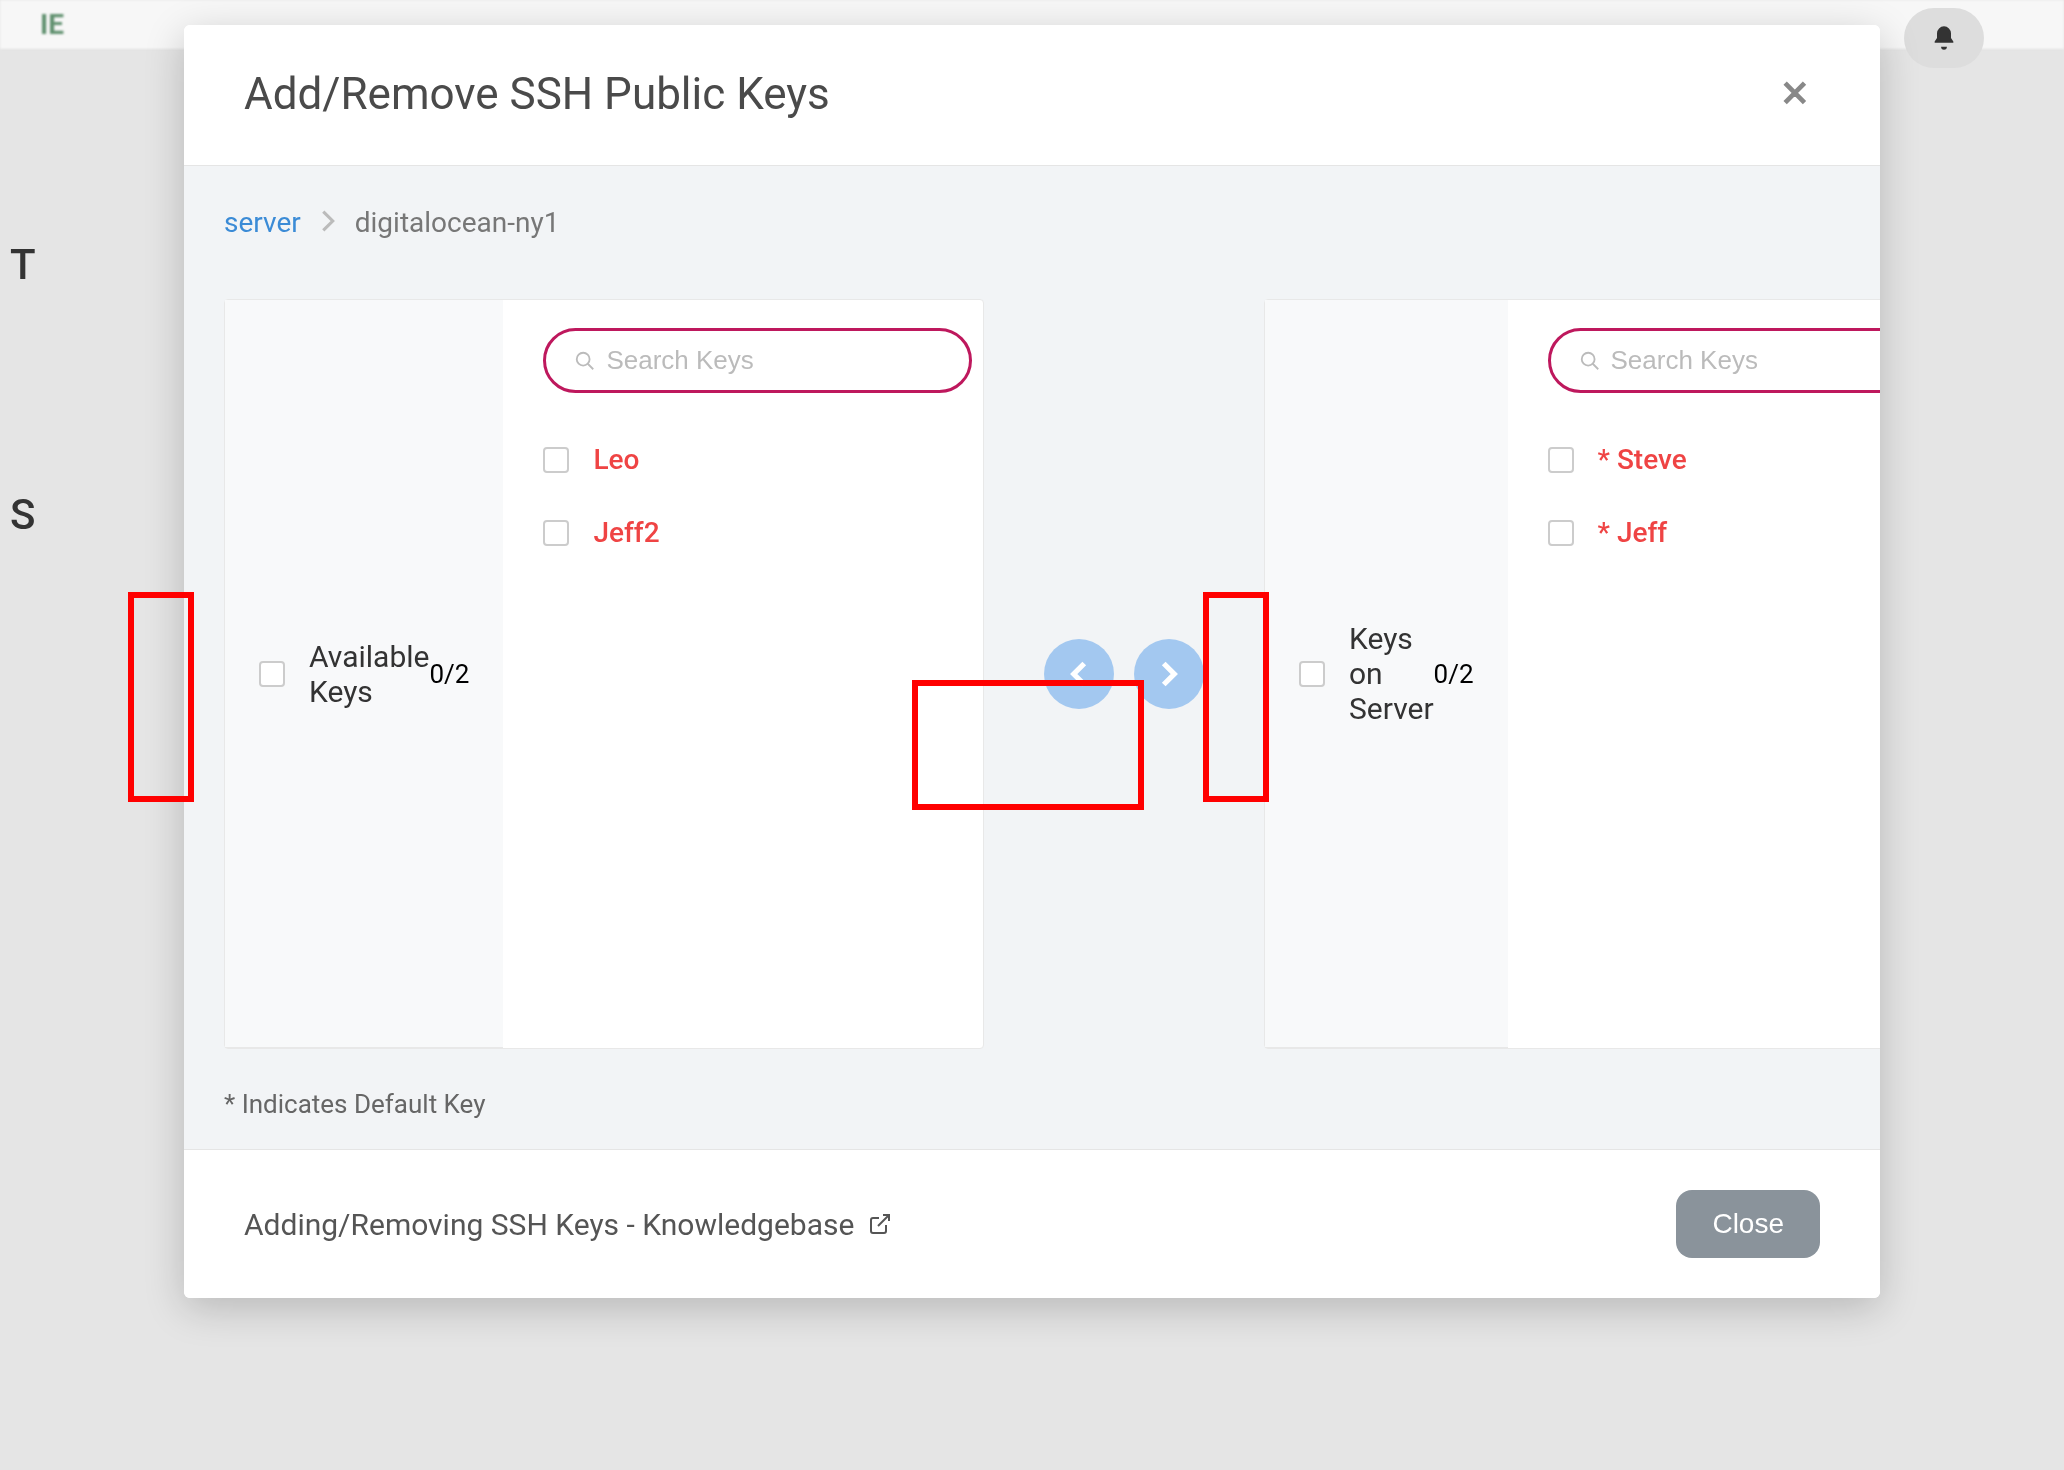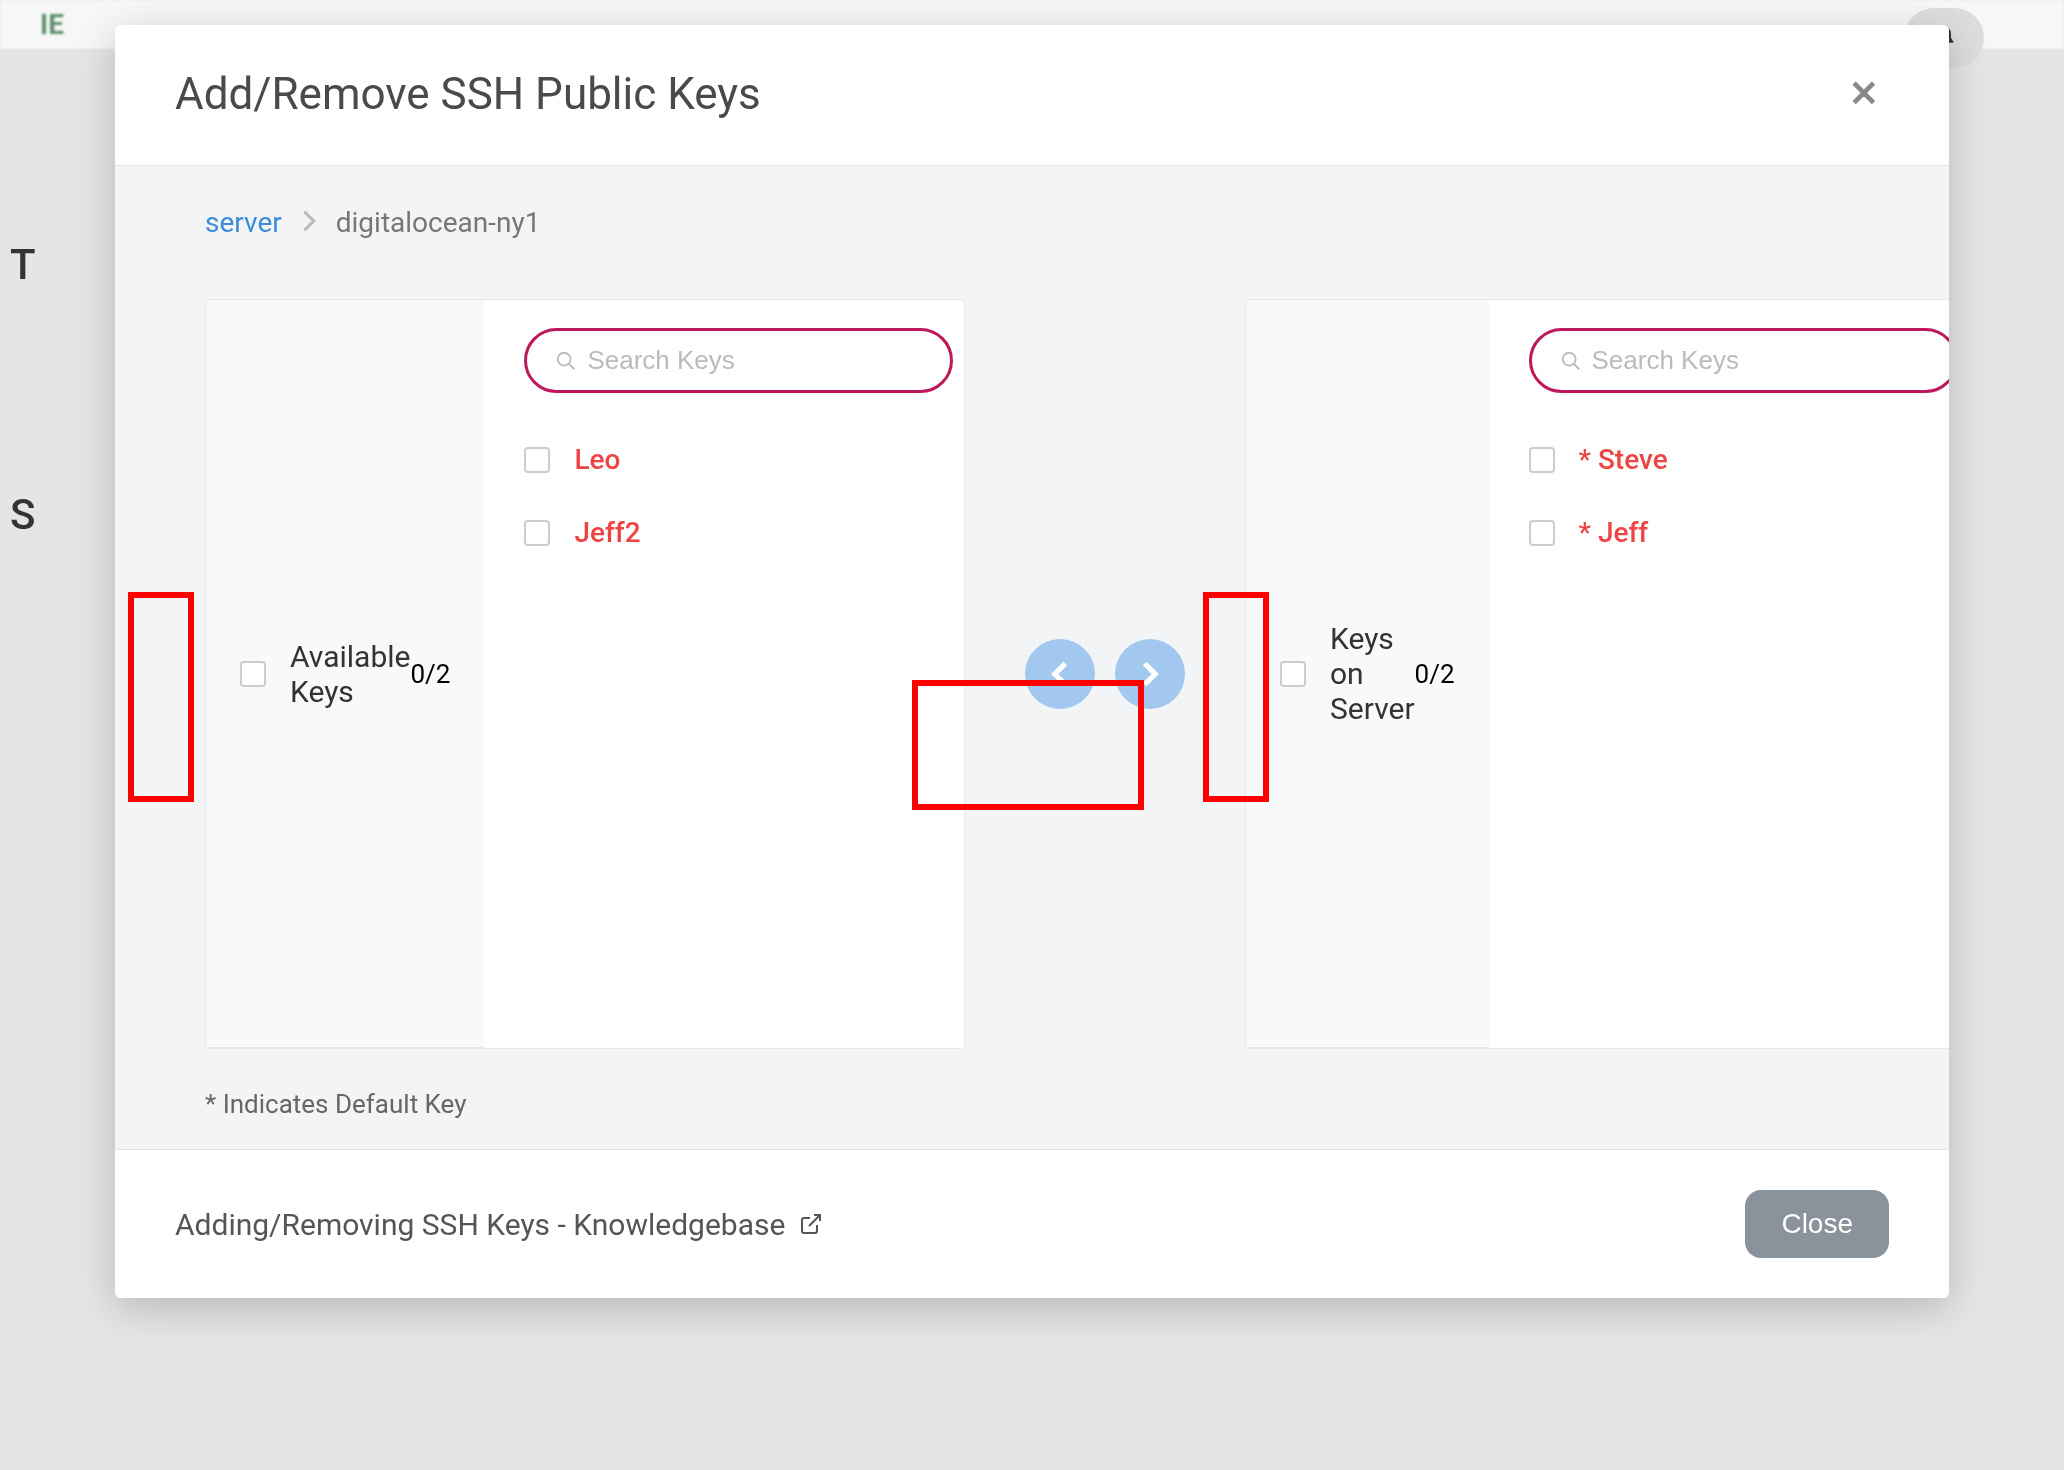--- a/index.html
+++ b/index.html
@@ -60,21 +60,21 @@
       right: 0;
       bottom: 0;
       display: flex;
       align-items: flex-start;
       justify-content: center;
       padding-top: 25px;
     }
     
     .modal {
       background: #fff;
-      width: 1834px;
+      width: 1696px;
       border-radius: 6px;
       box-shadow: 0 10px 40px rgba(0,0,0,0.2);
       overflow: hidden;
     }
     
     .modal-header {
       padding: 38px 60px 40px 60px;
       border-bottom: 1px solid #e5e5e5;
       display: flex;
       justify-content: space-between;
@@ -89,21 +89,21 @@
     .close-icon {
       font-size: 36px;
       color: #888;
       cursor: pointer;
       padding: 10px;
       font-weight: bold;
     }
     
     .modal-body {
       background: #f2f4f6;
-      padding: 40px 60px 30px 90px;
+      padding: 40px 60px 30px 40px;
     }
     
     .breadcrumb {
       display: flex;
       align-items: center;
       gap: 20px;
       font-size: 28px;
       margin-bottom: 60px;
     }
     .breadcrumb .link {

